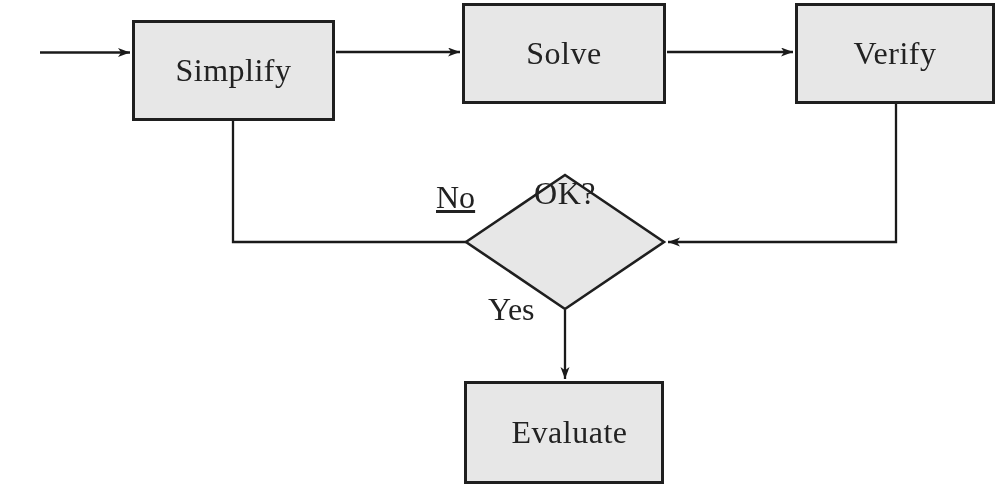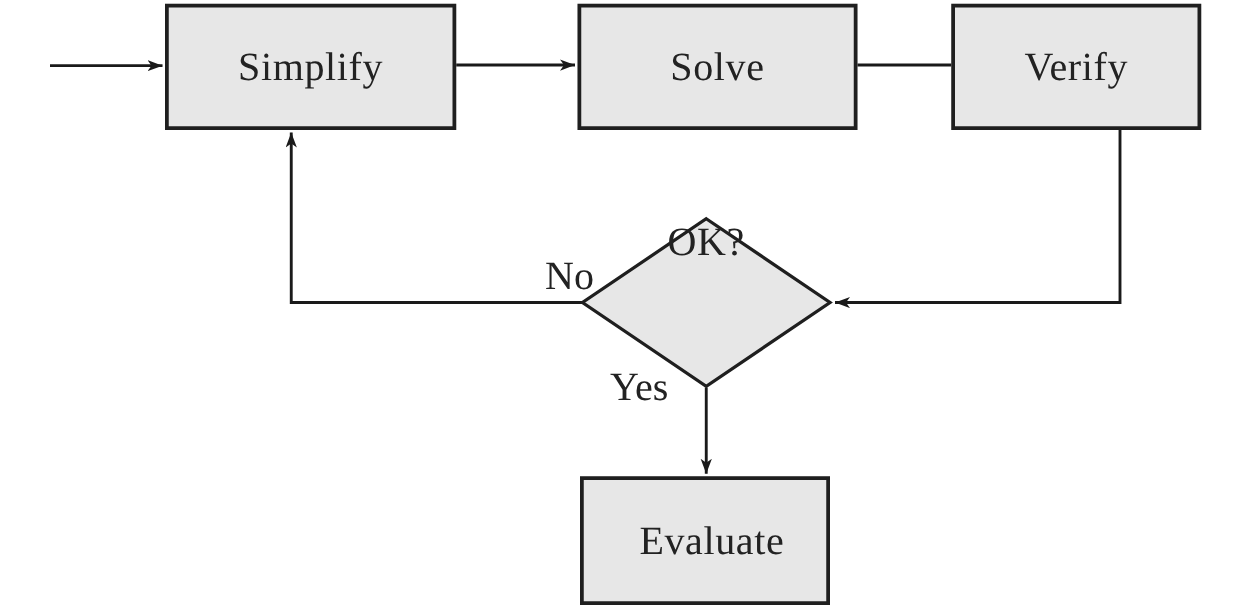--- a/index.html
+++ b/index.html
@@ -49,23 +49,23 @@
     box-sizing: border-box;
     background: var(--node-fill);
     border: 3px solid var(--node-border);
     display: flex;
     align-items: center;
     justify-content: center;
     font-size: 32px;
     color: var(--text);
     letter-spacing: 0.5px;
   }
-  .node-simplify { left: 132px; top: 3px;   width: 233px; height: 101px; }
-  .node-solve    { left: 462px; top: 3px;   width: 224px; height: 101px; }
-  .node-verify   { left: 761px; top: 3px;   width: 200px; height: 101px; }
+  .node-simplify { left: 132px; top: 20px;   width: 203px; height: 101px; }
+  .node-solve    { left: 462px; top: 3px;   width: 204px; height: 101px; }
+  .node-verify   { left: 795px; top: 3px;   width: 200px; height: 101px; }
   .node-evaluate { left: 464px; top: 381px; width: 200px; height: 103px; padding-left: 11px; }
   .decision-label {
     position: absolute;
     left: 466px;
     top: 175px;
     width: 198px;
     height: 134px;
     display: flex;
     align-items: flex-start;
     justify-content: center;
@@ -75,21 +75,21 @@
     pointer-events: none;
   }
   .edge-label {
     position: absolute;
     font-size: 32px;
     color: var(--text);
     line-height: 1.1;
     white-space: nowrap;
   }
   .label-begin { left: 2px;   top: 6px; }
-  .label-no    { left: 436px; top: 203px; }
+  .label-no    { left: 436px; top: 180px; text-decoration: underline; }
   .label-yes   { left: 488px; top: 292px; }
 </style>
 </head>
 <body>
 
 <div class="canvas">
 
   <svg class="wires" viewBox="0 0 1000 486" xmlns="http://www.w3.org/2000/svg">
     <defs>
       <marker id="arrow" markerUnits="userSpaceOnUse" markerWidth="14" markerHeight="11" refX="12" refY="4.5" orient="auto">

